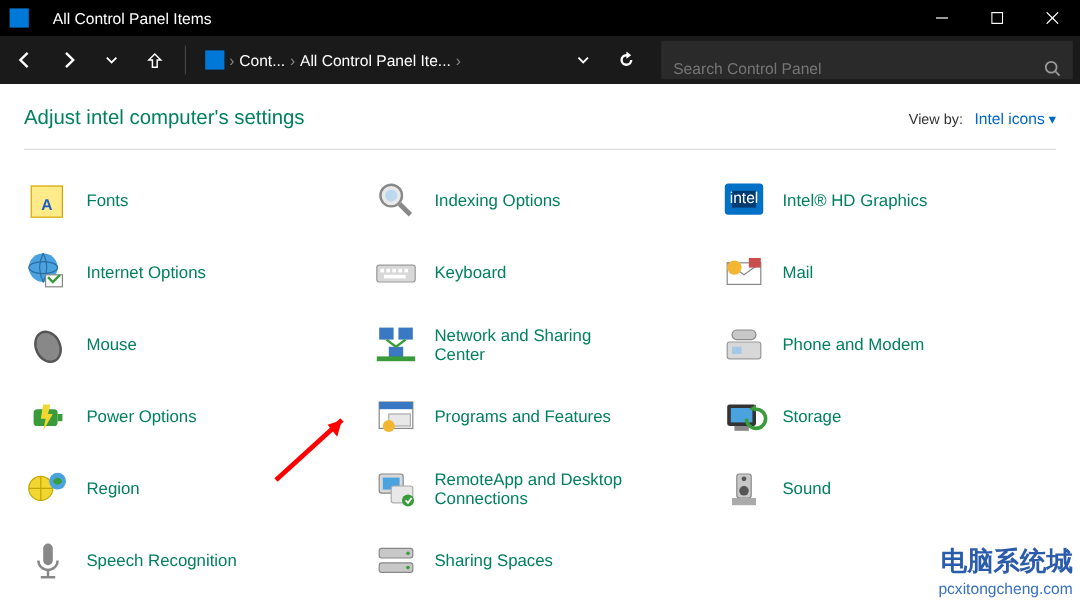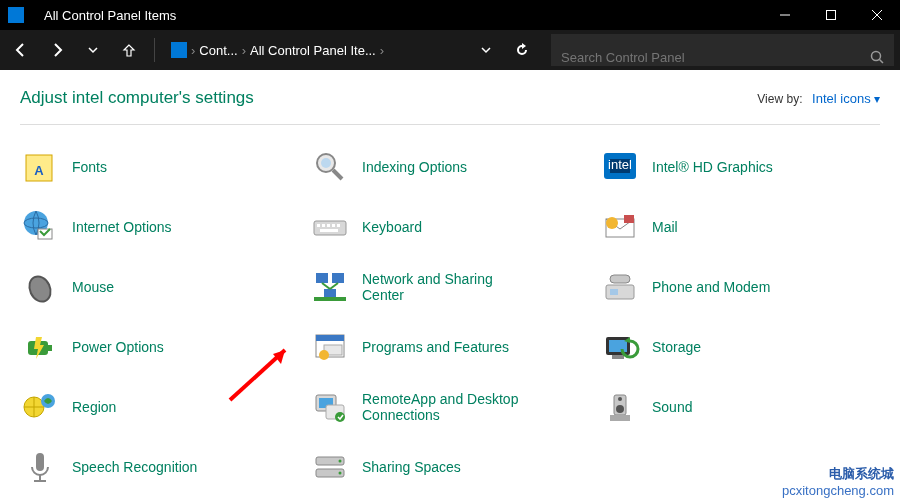--- a/index.html
+++ b/index.html
@@ -28,21 +28,21 @@
 .hr{height:1px;background:#ddd;margin-bottom:4px}
 .grid{display:grid;grid-template-columns:repeat(3,1fr);column-gap:10px;row-gap:20px;padding-top:18px}
 .item{display:flex;align-items:center;gap:12px;cursor:pointer}
 .item-icon{width:40px;height:40px;flex:0 0 40px;display:flex;align-items:center;justify-content:center}
 .item-label{color:#008060;font-size:14px;max-width:170px}
 .selected{outline:1px dotted #666}
 .arrow{position:absolute;left:225px;top:270px;pointer-events:none}
 .arrow-line{stroke:#ff0000;stroke-width:4}
 .arrow-head{fill:#ff0000}
 .watermark{position:absolute;right:6px;bottom:2px;text-align:right;font-size:11px;color:#3870c4}
-.watermark .cn{font-size:13px;font-weight:bold;color:#2a5caa}
+.watermark .cn{font-size:22px;font-weight:bold;color:#2a5caa}
 </style>
 </head>
 <body>
 
 <div class="titlebar">
   <div class="title-left">
     <span class="title-icon"></span>
     <span>All Control Panel Items</span>
   </div>
   <div class="title-buttons">

